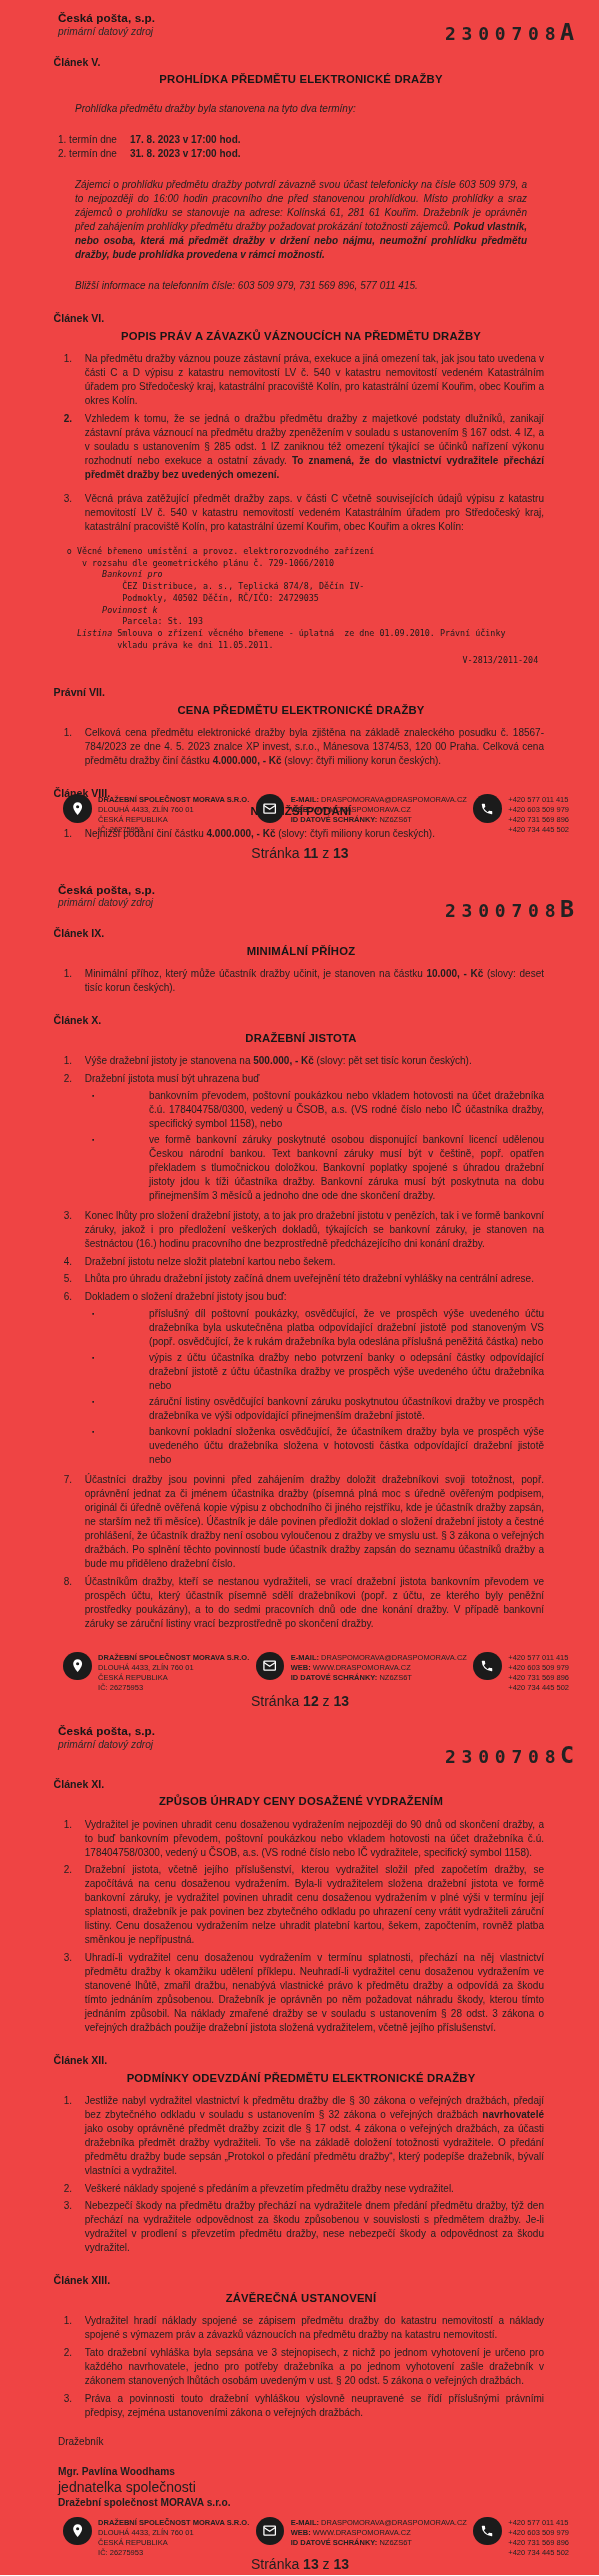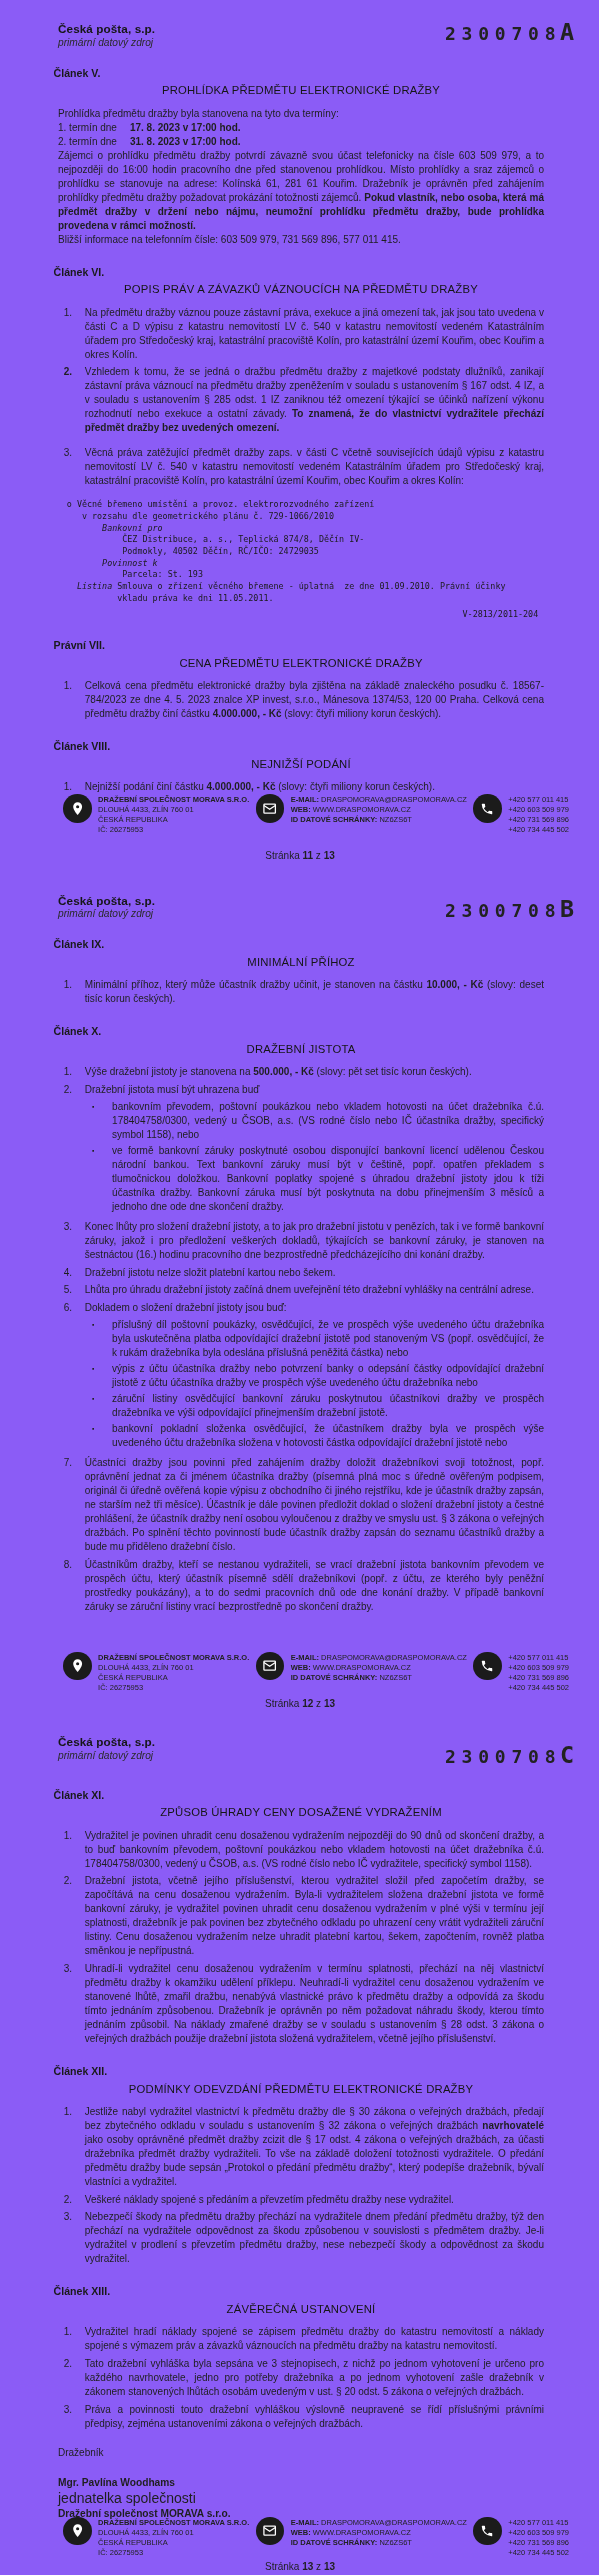--- a/index.html
+++ b/index.html
@@ -1,50 +1,50 @@
 <!DOCTYPE html>
 <html style="font-size:11.7px"><head>
 <meta charset="utf-8">
 <style>
   html,body{margin:0;padding:0;background:#fff;}
   body{width:600px;font-family:"Liberation Sans","DejaVu Sans",sans-serif;color:#1f1f1f;-webkit-font-smoothing:antialiased;}
-  .page{position:relative;box-sizing:border-box;padding:12px 56px 0 58px;overflow:hidden;background:#8b5cf6;}
+  .page{position:relative;box-sizing:border-box;padding:1px 56px 0 58px;overflow:hidden;background:#ef4444;}
   .p1{height:873px}.p2{height:840px}.p3{height:862px}
   .hdr{padding-top:10.2px;}
   .p2 .hdr{padding-top:8.8px}
   .co{font-size:11.7px;font-weight:bold;letter-spacing:0.1px;color:#161616;}
   .tag{font-size:10.2px;font-style:italic;margin-top:1.5px;color:#2a2a2a;}
   .stamp{position:absolute;right:26px;font-family:"DejaVu Sans Mono","Liberation Mono",monospace;font-weight:bold;font-size:18px;letter-spacing:5.8px;color:#222;white-space:nowrap;}
   .p1 .stamp{top:17.5px}.p2 .stamp{top:22px}.p3 .stamp{top:28px}
   .stamp .lt{font-size:23.4px;letter-spacing:0;margin-left:-1.5px;font-weight:900;}
   .alabel{font-weight:bold;font-size:10.6px;margin:19px 0 0 -4.4px;color:#1a1a1a;}
-  .atitle{text-align:center;font-weight:normal;font-size:11.3px;letter-spacing:0.2px;margin:5.8px 0 10.2px;color:#161616;}
-  .par{font-size:10px;line-height:14px;text-align:justify;margin:0;}
+  .atitle{text-align:center;font-weight:bold;font-size:11.3px;letter-spacing:0.2px;margin:5.8px 0 10.2px;color:#161616;}
+  .par{font-size:10px;line-height:14px;text-align:justify;margin:17px;font-style:italic;}
   .term{font-size:10px;line-height:14px;}
   .term .tdate{margin-left:13px;}
   .olist{margin-top:1.5px;}
   .oitem{display:flex;margin:0 0 3.7px 5.8px;}
   .oitem.gap{margin-top:10.2px;}
   .num{flex:0 0 21px;font-size:10px;line-height:14px;font-weight:bold;}
   .num.rg{font-weight:normal;}
   .bod{flex:1;font-size:10px;line-height:14px;text-align:justify;}
   .blist{margin-top:2.9px;}
   .bitem{display:flex;margin:2.2px 0 2.2px 7.3px;}
   .mk{flex:0 0 20px;font-size:6.6px;line-height:14px;}
-  .btx{flex:1;text-align:justify;}
+  .btx{flex:1;text-align:justify;margin-left:37px;}
   .mono{font-family:"DejaVu Sans Mono","Liberation Mono",monospace;font-size:8.4px;line-height:11.7px;margin:11.7px 0 2.9px 8.8px;color:#1b1b1b;}
   .ln{white-space:pre;}
   .ln.rt{white-space:normal;text-align:right;padding-right:5.8px;margin-top:4px;}
   .foot{position:absolute;left:63px;right:31px;display:flex;justify-content:space-between;align-items:flex-start;}
   .p1 .foot{bottom:38px}.p2 .foot{bottom:20.5px}.p3 .foot{bottom:17.5px}
   .fcol{display:flex;align-items:flex-start;}
   .fic{width:28.5px;height:28.5px;border-radius:50%;background:#1b1b1b;display:flex;align-items:center;justify-content:center;margin-right:6.6px;flex:none;}
   .ftx{font-size:7.5px;line-height:10px;color:#222;padding-top:0.7px;font-weight:500;}
   .fb{font-weight:bold;}
-  .pageno{position:absolute;left:0;right:0;text-align:center;font-size:10px;color:#1f1f1f;}
+  .pageno{position:absolute;left:0;right:0;text-align:center;font-size:14px;color:#1f1f1f;}
   .p1 .pageno{bottom:11.7px}.p2 .pageno{bottom:4.4px}.p3 .pageno{bottom:2.9px}
   .sig-role{font-size:10px;margin-top:16px;}
   .sig-name{font-size:10.2px;font-weight:bold;margin-top:19px;}
   .sig-title{font-size:14px;margin-top:2.2px;}
   .sig-co{font-size:10.2px;font-weight:bold;margin-top:2.2px;}
   b{font-weight:bold;}
 </style>
 </head>
 <body>
 

